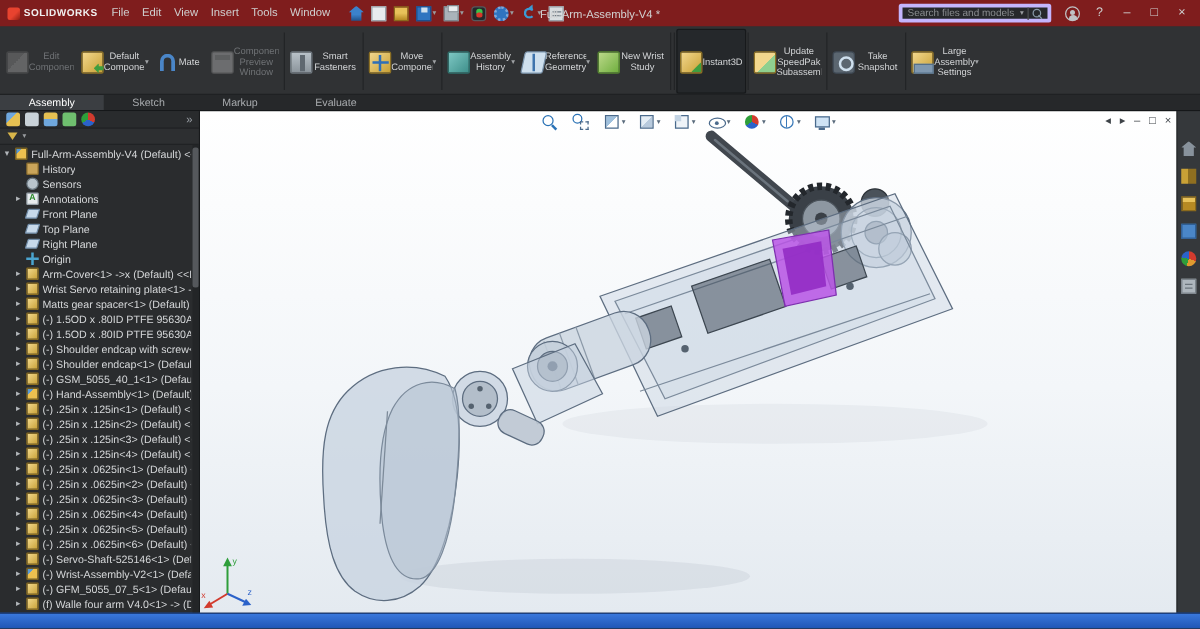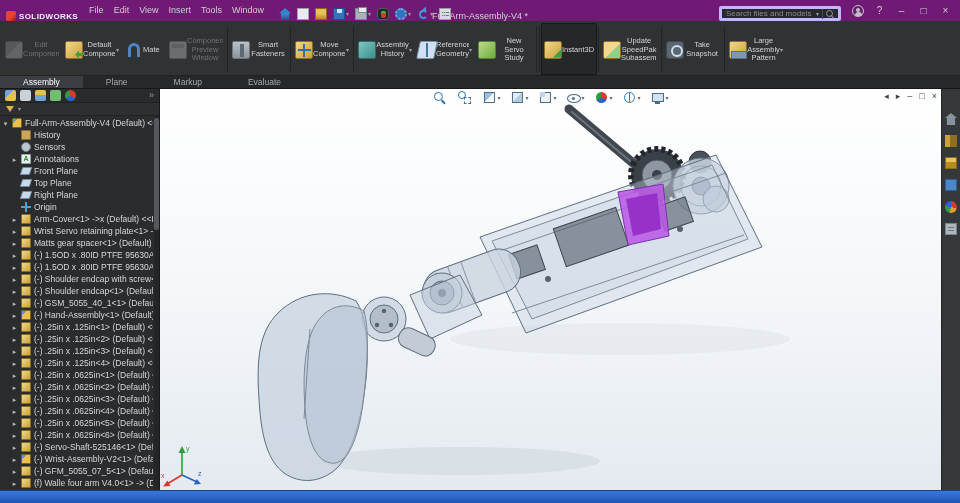--- a/index.html
+++ b/index.html
@@ -1,21 +1,21 @@
 <!DOCTYPE html>
 <html><head>
 <meta charset="utf-8">
 <style>
   *{box-sizing:border-box;margin:0;padding:0}
   html,body{width:960px;height:503px;overflow:hidden;background:#1c1e20}
   body{font-family:"Liberation Sans", sans-serif;-webkit-font-smoothing:antialiased}
   .app{width:960px;height:503px;display:flex;flex-direction:column;background:#2e3033;overflow:hidden}
 
   
-  .titlebar{flex:0 0 21px;height:21px;background:#701a75;display:flex;align-items:flex-end;color:#cfcfcf;font-size:9px;padding:0 4px;position:relative}
+  .titlebar{flex:0 0 21px;height:21px;background:#7f1d1d;display:flex;align-items:center;color:#cfcfcf;font-size:9px;padding:0 4px;position:relative}
   .logo{display:flex;align-items:center;gap:3px;margin:0 6px 0 2px}
   .logo-mark{width:10px;height:10px;border-radius:2px;background:linear-gradient(135deg,#e8432f 55%,#8e1d12)}
   .logo-text{font-weight:bold;letter-spacing:.4px;color:#f0f0f0;font-size:8px}
   .menus{display:flex;align-items:center}
   .menu-item{padding:0 5px;height:21px;line-height:21px;cursor:default}
   .tb-icons{display:flex;align-items:center;margin-left:8px;gap:2px}
   .tb-btn{display:flex;align-items:center;padding:1px 2px;border-radius:2px}
   .tbi{width:12px;height:12px;display:inline-block;position:relative}
   .caret{font-size:6px;color:#9a9da0;margin-left:1px;line-height:1}
   .doc-title{position:absolute;left:50%;transform:translateX(-50%);color:#d2d2d2;font-size:9px;white-space:nowrap;pointer-events:none}
@@ -272,21 +272,21 @@
         <span class="rlabel">Assembly History</span>
         <span class="rcaret">▾</span>
       </div>
     <div class="rbtn">
         <span class="ric ri-refgeo"></span>
         <span class="rlabel">Reference Geometry</span>
         <span class="rcaret">▾</span>
       </div>
     <div class="rbtn">
         <span class="ric ri-motion"></span>
-        <span class="rlabel">New Servo Study</span>
+        <span class="rlabel">New Wrist Study</span>
         <span class="rcaret"></span>
       </div>
     <div class="rsep"></div>
     <div class="rsep"></div>
     <div class="rbtn active">
         <span class="ric ri-i3d"></span>
         <span class="rlabel">Instant3D</span>
         <span class="rcaret"></span>
       </div>
     <div class="rsep"></div>
@@ -297,28 +297,28 @@
       </div>
     <div class="rsep"></div>
     <div class="rbtn">
         <span class="ric ri-snap"></span>
         <span class="rlabel">Take Snapshot</span>
         <span class="rcaret"></span>
       </div>
     <div class="rsep"></div>
     <div class="rbtn">
         <span class="ric ri-las"></span>
-        <span class="rlabel">Large Assembly Pattern</span>
+        <span class="rlabel">Large Assembly Settings</span>
         <span class="rcaret">▾</span>
       </div>
   </div>
 
   <div class="tabbar">
     <span class="tab active">Assembly</span>
-    <span class="tab">Plane</span>
+    <span class="tab">Sketch</span>
     <span class="tab">Markup</span>
     <span class="tab">Evaluate</span>
   </div>
 
   <div class="content">
 
     <div class="lpanel">
       <div class="ptabs">
         <span class="ptab pt1"></span>
         <span class="ptab pt2"></span>

